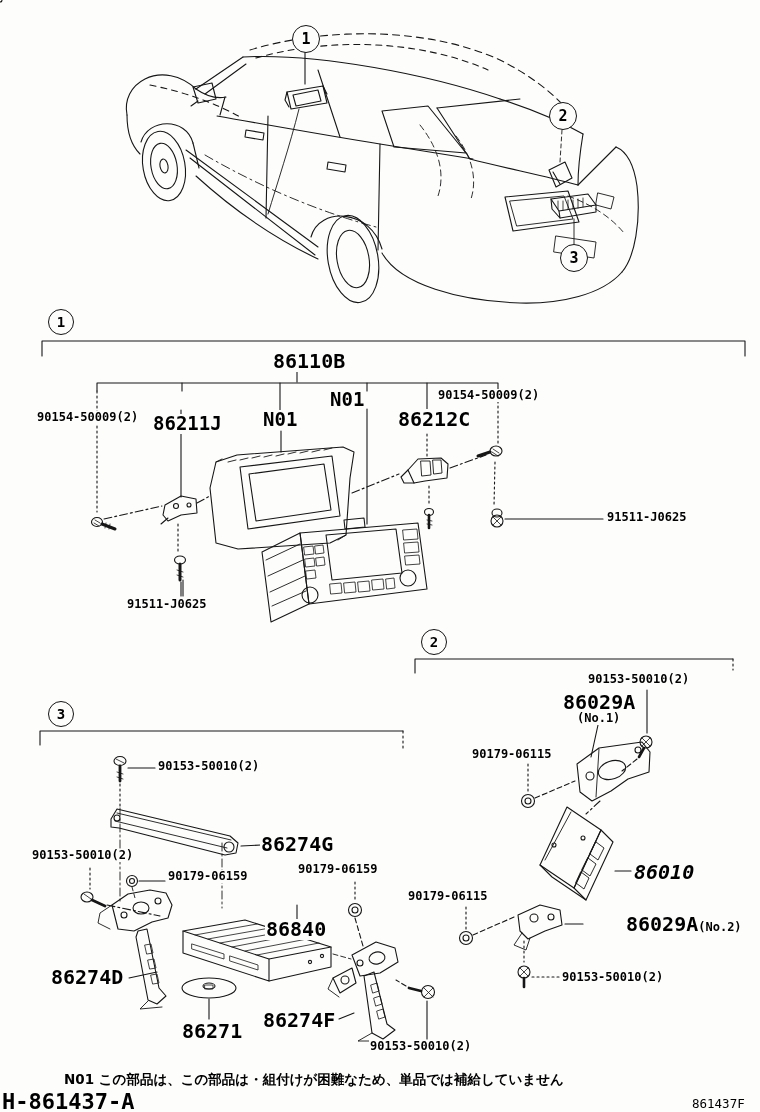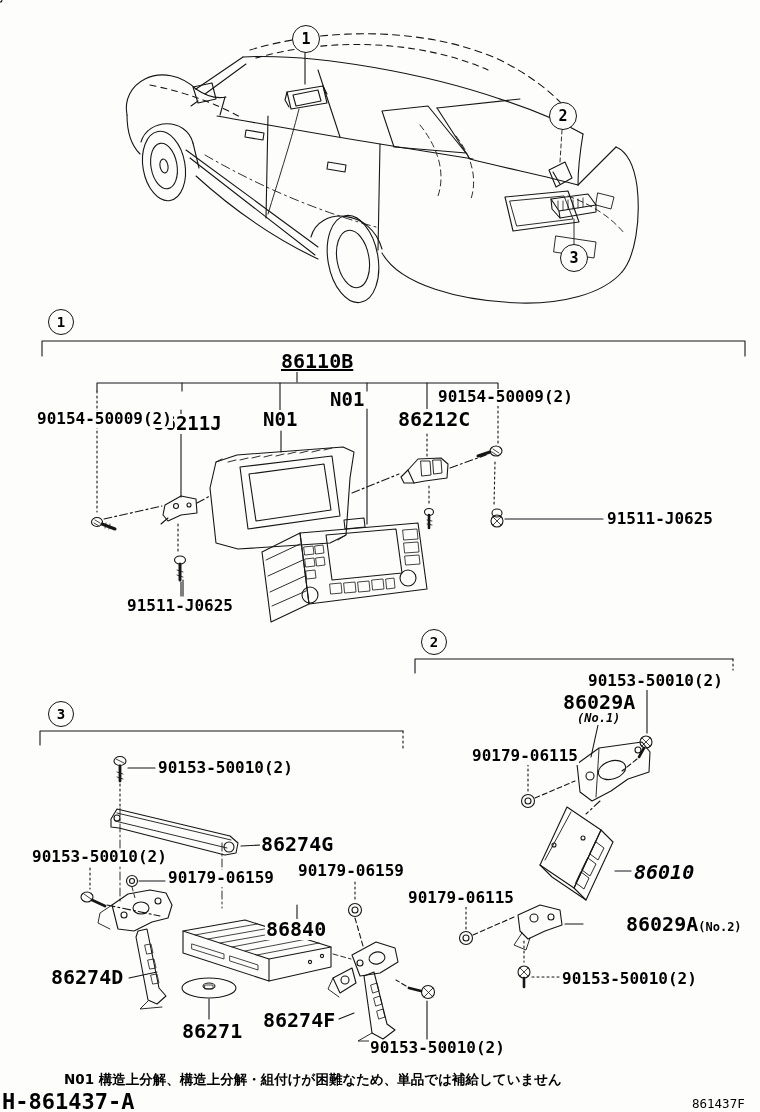--- a/index.html
+++ b/index.html
@@ -1,23 +1,23 @@
 <!DOCTYPE html>
 <html><head>
 <meta charset="utf-8">
 <style>
   html,body{margin:0;padding:0;background:#fff;}
   .stage{position:relative;width:760px;height:1112px;background:#fdfdfc;overflow:hidden;
          font-family:"DejaVu Sans Mono","Liberation Mono",monospace;color:#000;}
   svg.art{position:absolute;left:0;top:0;z-index:1;}
   .lbl{position:absolute;z-index:2;white-space:nowrap;background:#fdfdfc;
-       font-weight:bold;font-size:16px;line-height:1.05;letter-spacing:0px;padding:0 1px;}
+       font-weight:bold;font-size:12px;line-height:1.05;letter-spacing:0px;padding:0 1px;}
   .lbl-lg{font-size:19px;}
   .lbl-xl{font-size:20px;}
-  .lbl-sm{font-size:12px;font-weight:bold;font-style:italic;}
+  .lbl-sm{font-size:12px;font-weight:bold;}
   .marker{position:absolute;z-index:2;width:24px;height:24px;border:1.4px solid #141414;border-radius:50%;
           background:#fdfdfc;display:flex;align-items:center;justify-content:center;
           font-size:14px;font-weight:bold;}
   .marker.big{width:26px;height:26px;font-size:15px;}
   .note{position:absolute;z-index:2;font-family:"DejaVu Sans","Liberation Sans",sans-serif;
         font-size:13.5px;font-weight:bold;white-space:nowrap;}
   .doccode{position:absolute;z-index:2;font-weight:bold;font-size:22px;white-space:nowrap;}
   .figcode{position:absolute;z-index:2;font-size:12.5px;white-space:nowrap;text-align:right;}
   .inline-sub{font-size:12px;font-weight:bold;}
 </style>
@@ -390,21 +390,21 @@
   <div class="marker" style="left:48px;top:309px;">
       <span>1</span>
     </div>
   <div class="marker" style="left:421px;top:629px;">
       <span>2</span>
     </div>
   <div class="marker" style="left:48px;top:701px;">
       <span>3</span>
     </div>
 
-  <div class="lbl lbl-xl" style="left:280px;top:351px;text-decoration:underline;">86110B</div>
+  <div class="lbl lbl-xl" style="left:272px;top:351px;">86110B</div>
   <div class="lbl lbl-lg" style="left:152px;top:390px;margin-top:24px;">86211J</div>
   <div class="lbl lbl-lg" style="left:262px;top:410px;">N01</div>
   <div class="lbl lbl-lg" style="left:329px;top:390px;">N01</div>
   <div class="lbl" style="left:437px;top:389px;">90154-50009(2)</div>
   <div class="lbl" style="left:36px;top:411px;">90154-50009(2)</div>
   <div class="lbl lbl-xl" style="left:397px;top:409px;">86212C</div>
   <div class="lbl" style="left:606px;top:511px;">91511-J0625</div>
   <div class="lbl" style="left:126px;top:598px;">91511-J0625</div>
 
   <div class="lbl" style="left:587px;top:673px;">90153-50010(2)</div>
@@ -420,17 +420,17 @@
   <div class="lbl lbl-xl" style="left:260px;top:834px;">86274G</div>
   <div class="lbl" style="left:31px;top:849px;">90153-50010(2)</div>
   <div class="lbl" style="left:167px;top:870px;">90179-06159</div>
   <div class="lbl" style="left:297px;top:863px;">90179-06159</div>
   <div class="lbl lbl-xl" style="left:265px;top:919px;">86840</div>
   <div class="lbl lbl-xl" style="left:50px;top:967px;">86274D</div>
   <div class="lbl lbl-xl" style="left:181px;top:1021px;">86271</div>
   <div class="lbl lbl-xl" style="left:262px;top:1010px;">86274F</div>
   <div class="lbl" style="left:369px;top:1040px;">90153-50010(2)</div>
 
-  <div class="note" style="left:64px;top:1071px;">N01 構造上分解、構造上分解・組付けが困難なため、単品では補給していません</div>
+  <div class="note" style="left:64px;top:1071px;">N01 この部品は、この部品は・組付けが困難なため、単品では補給していません</div>
   <div class="doccode" style="left:2px;top:1089px;">H-861437-A</div>
   <div class="figcode" style="left:692px;top:1096px;">861437F</div>
 
 </div>
 
 </body></html>

